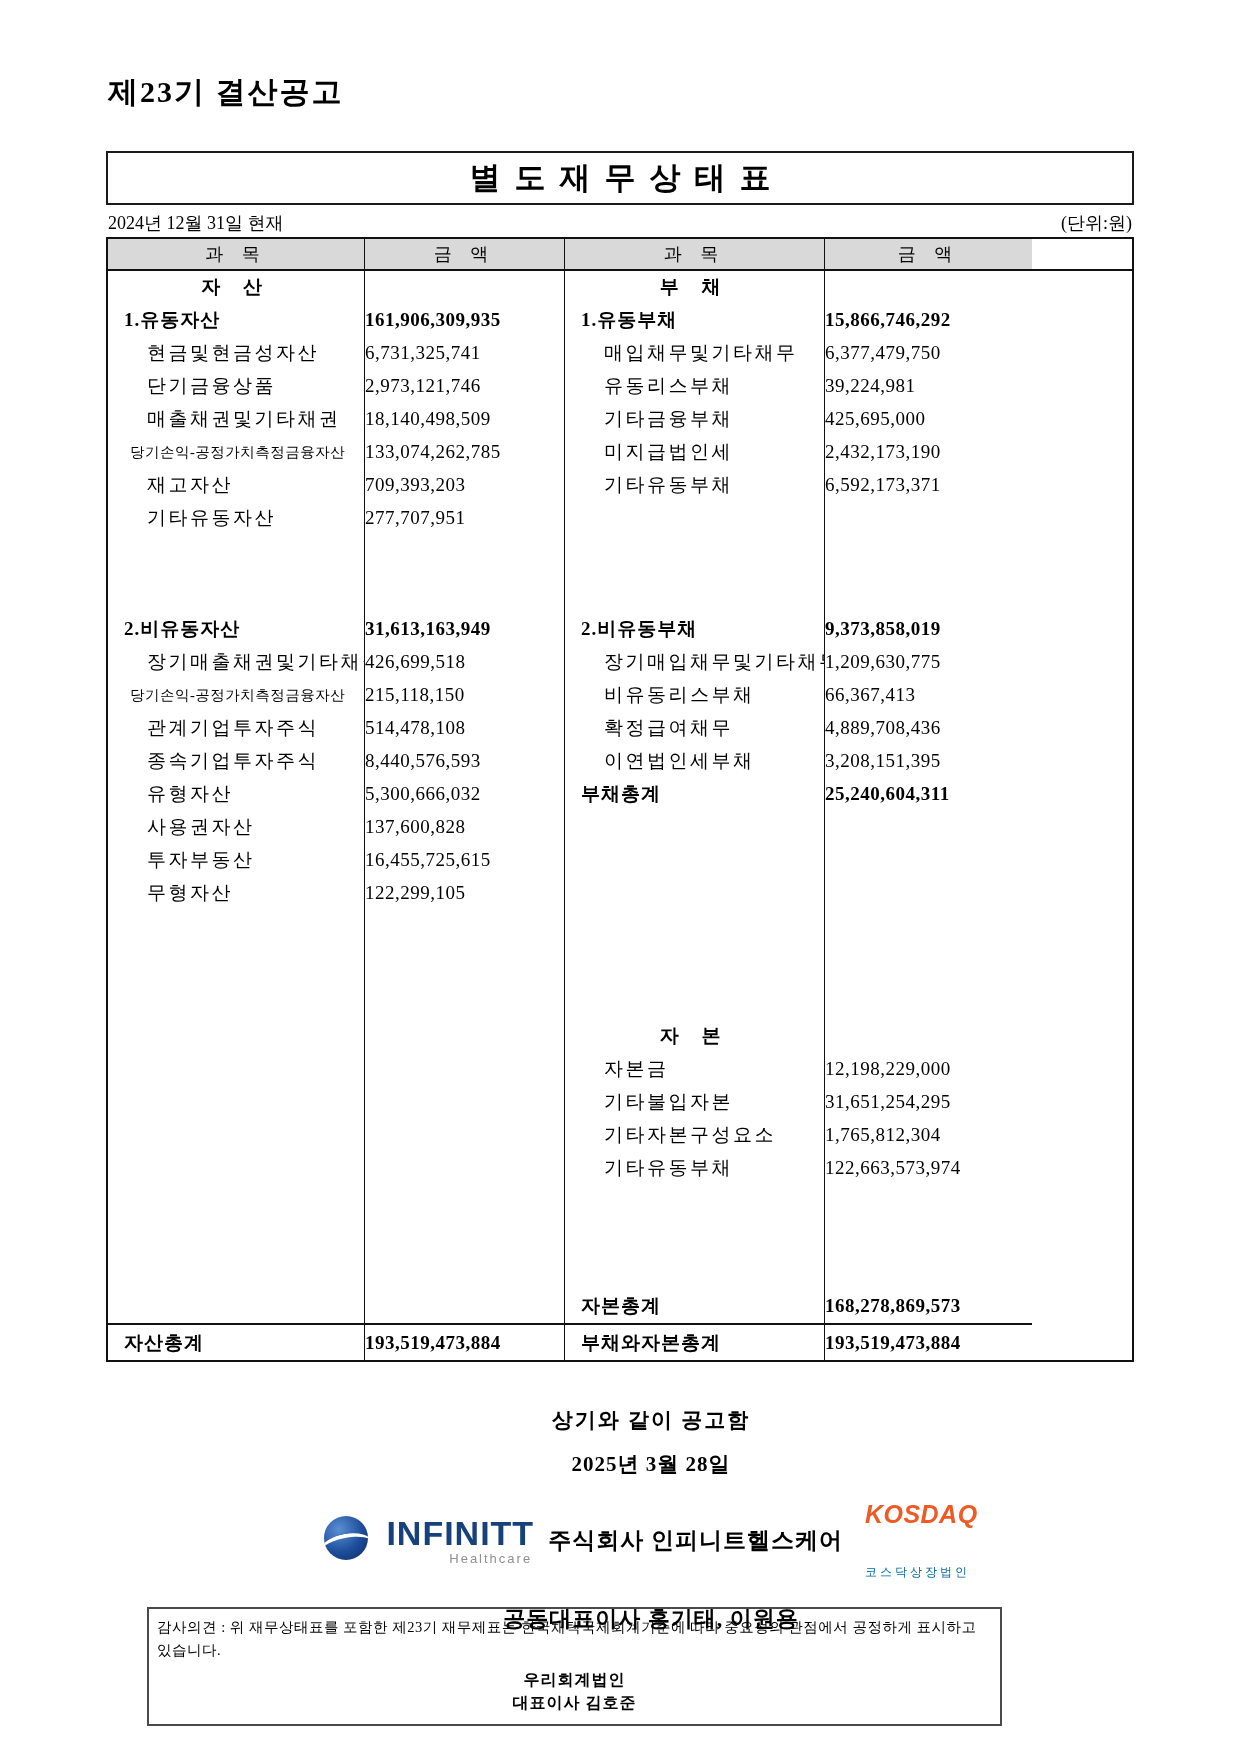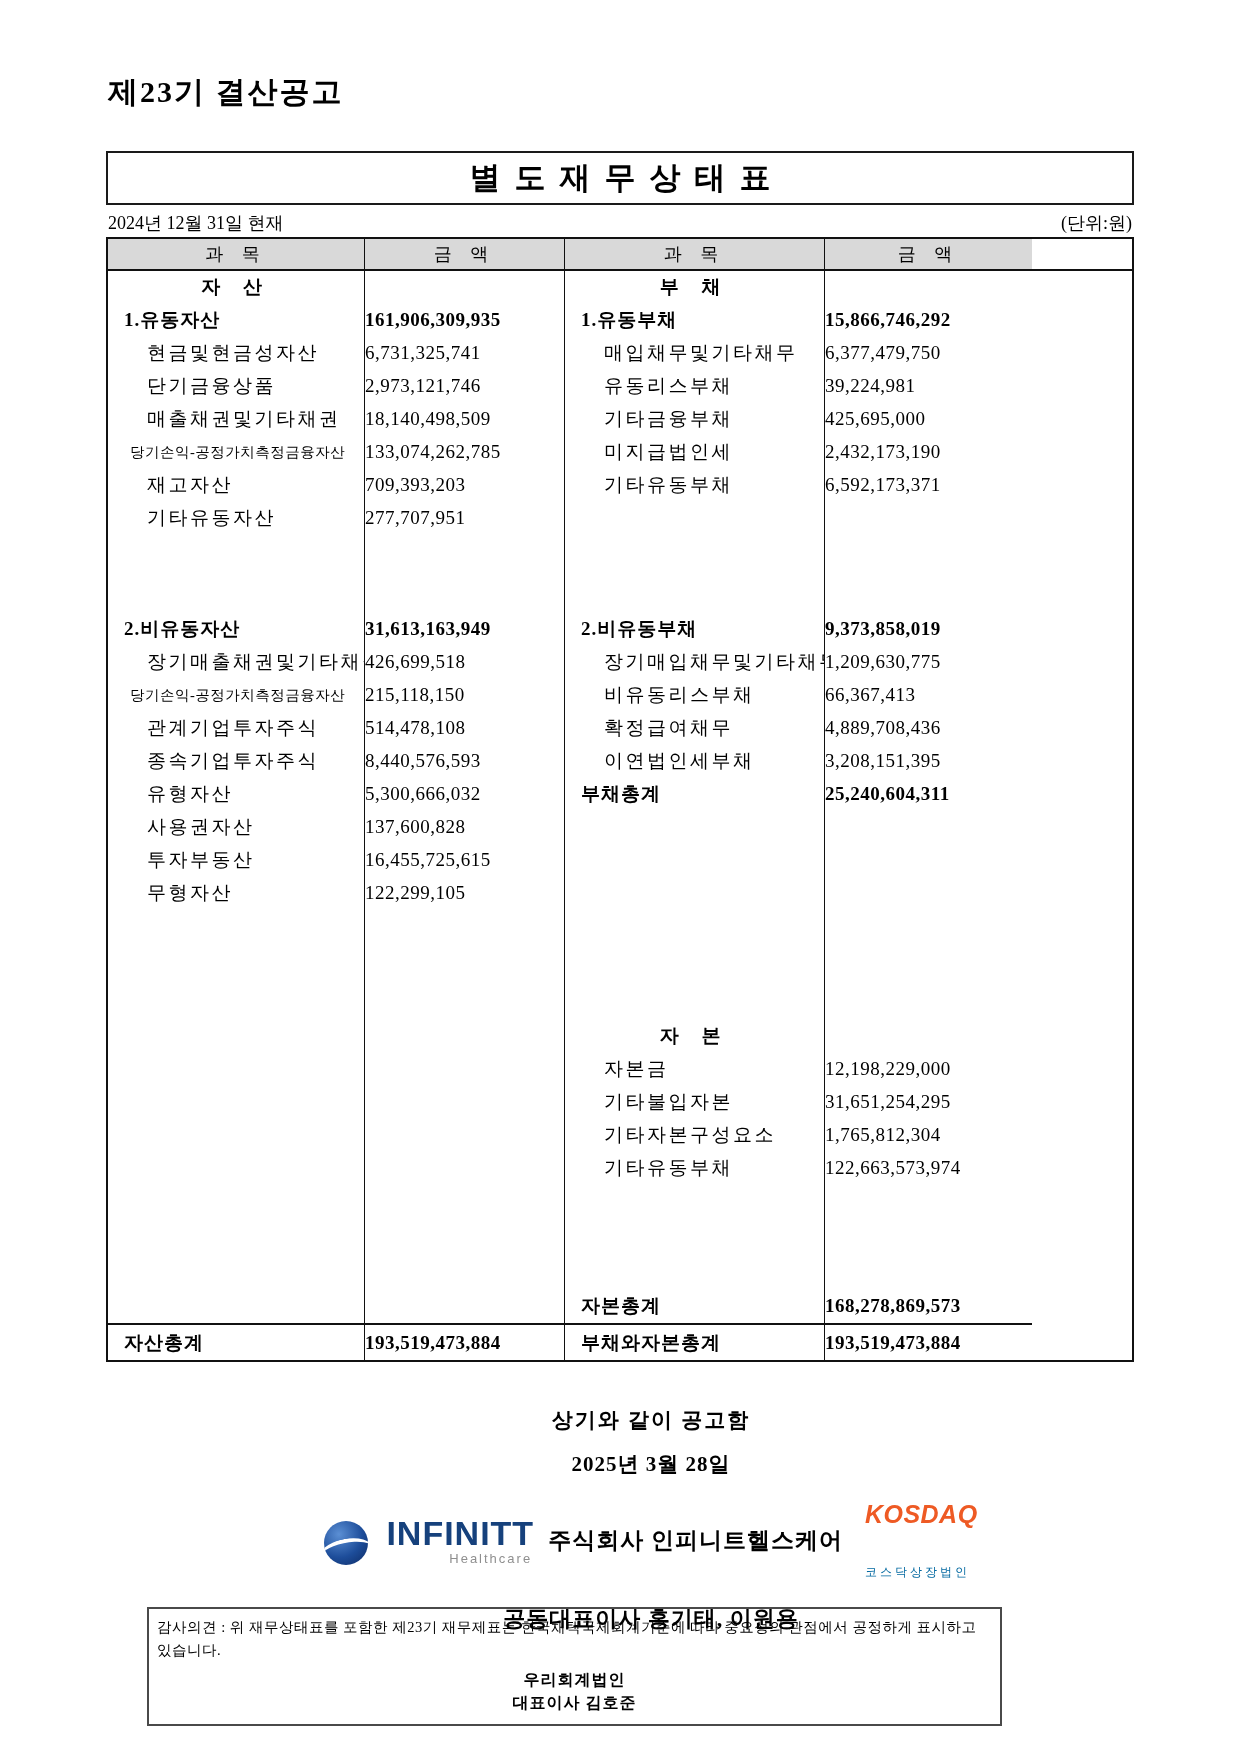--- a/index.html
+++ b/index.html
@@ -48,21 +48,21 @@
   .grand { height: 37px; }
   .grand .cell { border-top: 2px solid #111; line-height: 35px; }
 
   .announce-block { width: 790px; margin-left: 150px; text-align: center; }
   .announce-line1 { margin-top: 44px; font-size: 21px; font-weight: bold; letter-spacing: 2px; }
   .announce-date  { margin-top: 16px; font-size: 21px; font-weight: bold; letter-spacing: 1px; }
 
   .logo-row {
     margin-top: 24px; display: flex; align-items: center; justify-content: center; gap: 14px;
   }
-  .infinitt-logo { display: flex; align-items: flex-end; gap: 18px; }
+  .infinitt-logo { display: flex; align-items: flex-start; gap: 18px; }
   .globe {
     width: 44px; height: 44px; border-radius: 50%;
     background: radial-gradient(circle at 34% 30%, #5b8fd4 0%, #1d4d9a 55%, #0d2a62 100%);
     position: relative; overflow: hidden; flex: 0 0 auto;
   }
   .globe::after {
     content: ""; position: absolute; left: -6px; top: 18px; width: 56px; height: 26px;
     border-radius: 50%; border-top: 4px solid #ffffff; transform: rotate(-12deg);
   }
   .infinitt-text { display: flex; flex-direction: column; align-items: flex-end; line-height: 1; }

